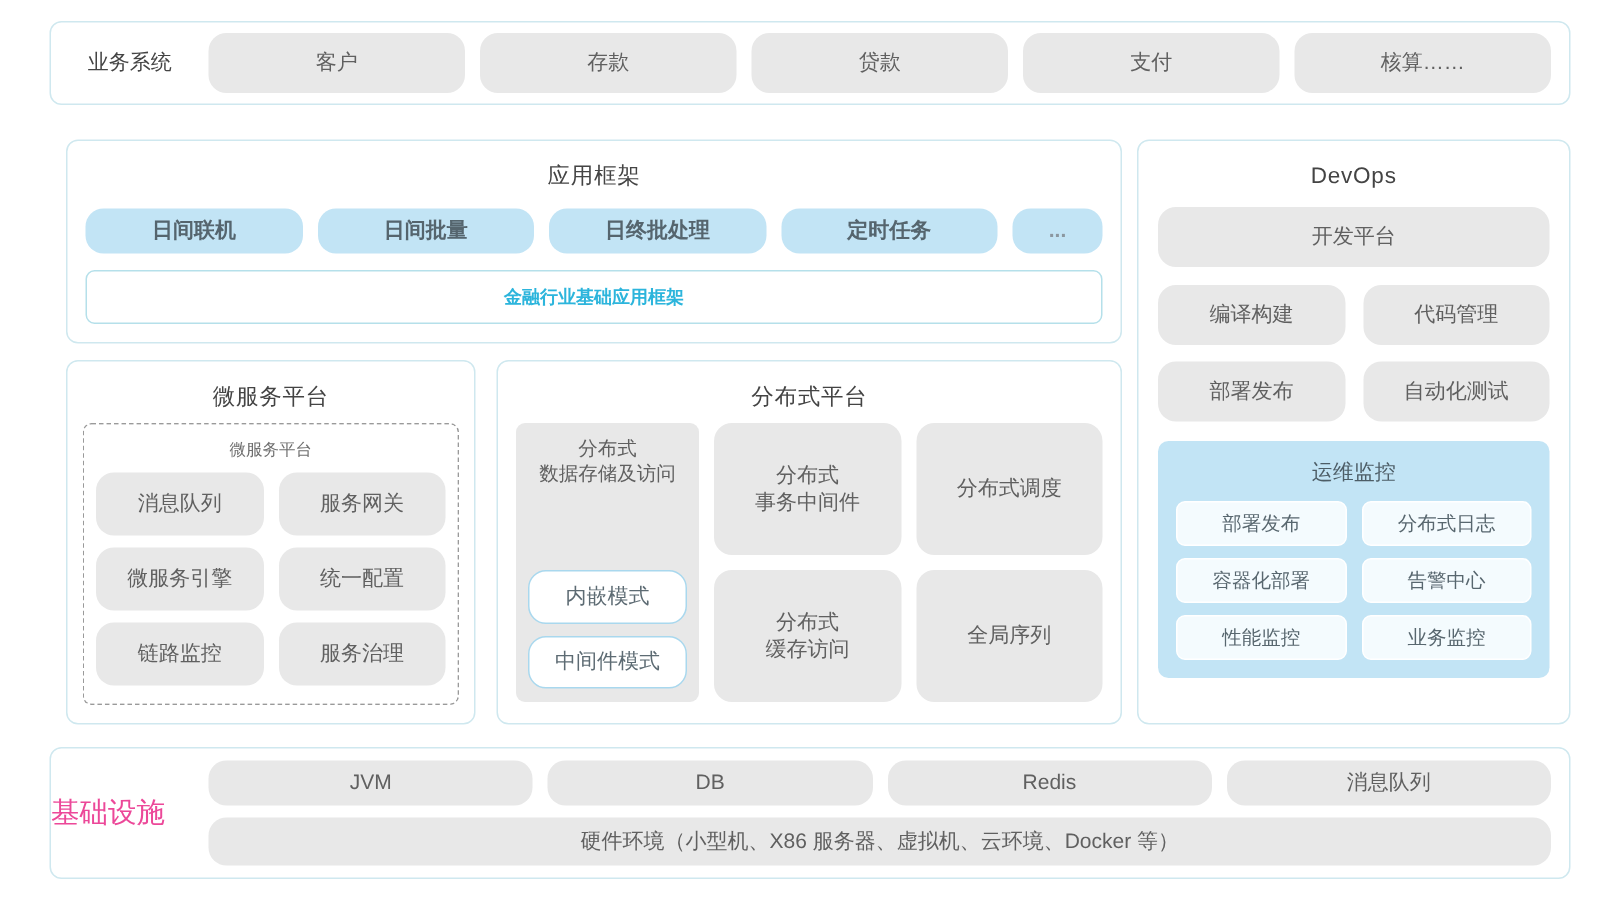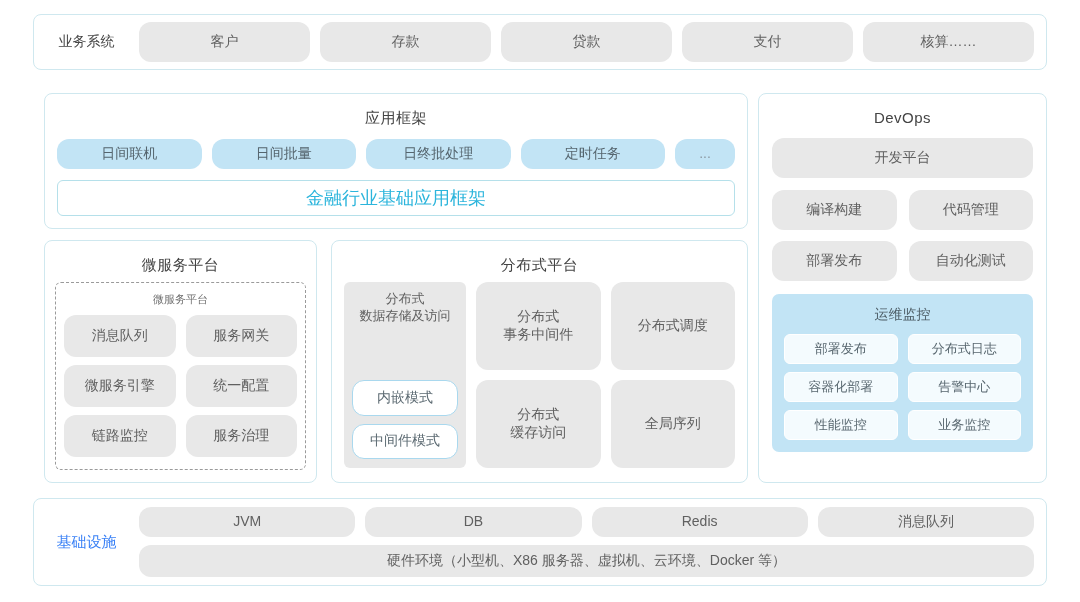--- a/index.html
+++ b/index.html
@@ -87,32 +87,32 @@
     height: 40px;
   }
 
   
   #panel-appframe {
     left: 44px; top: 93px; width: 704px; height: 136px;
     padding: 10px 12px 12px 12px;
   }
   #panel-appframe .panel-title { margin: 6px 0 14px 0; }
   #appframe-tiles {
-    display: flex; gap: 10px; margin-bottom: 11px;
+    display: flex; gap: 10px; margin-bottom: 11px; font-weight: bold;
   }
   #appframe-tiles .tile { height: 30px; flex: 1; }
   #appframe-tiles .tile.ellipsis { flex: 0 0 60px; color: #8b97a0; }
   #appframe-banner {
     height: 34px;
     border: 1px solid #b5e0ea;
     border-radius: 6px;
     display: flex; align-items: center; justify-content: center;
     color: #2cb5dc;
-    font-size: 18px;
-    font-weight: normal;
+    font-size: 12px;
+    font-weight: bold;
     background: #ffffff;
   }
 
   
   #panel-micro {
     left: 44px; top: 240px; width: 273px; height: 243px;
     padding: 8px 10px 10px 10px;
   }
   #panel-micro > .panel-title { margin: 8px 0 10px 0; }
   #micro-dashed {
@@ -222,23 +222,23 @@
   }
 
   
   #row-infra {
     left: 33px; top: 498px; width: 1014px; height: 88px;
     display: flex; align-items: center;
     padding: 0;
   }
   #row-infra .row-label {
     width: 105px;
-    text-align: center;
-    font-size: 15px;
-    color: #3b82f6;
+    text-align: left;
+    font-size: 19px;
+    color: #ec4899;
     flex: none;
   }
   #infra-right {
     flex: 1;
     padding-right: 12px;
     display: flex;
     flex-direction: column;
     gap: 8px;
   }
   #infra-top {

